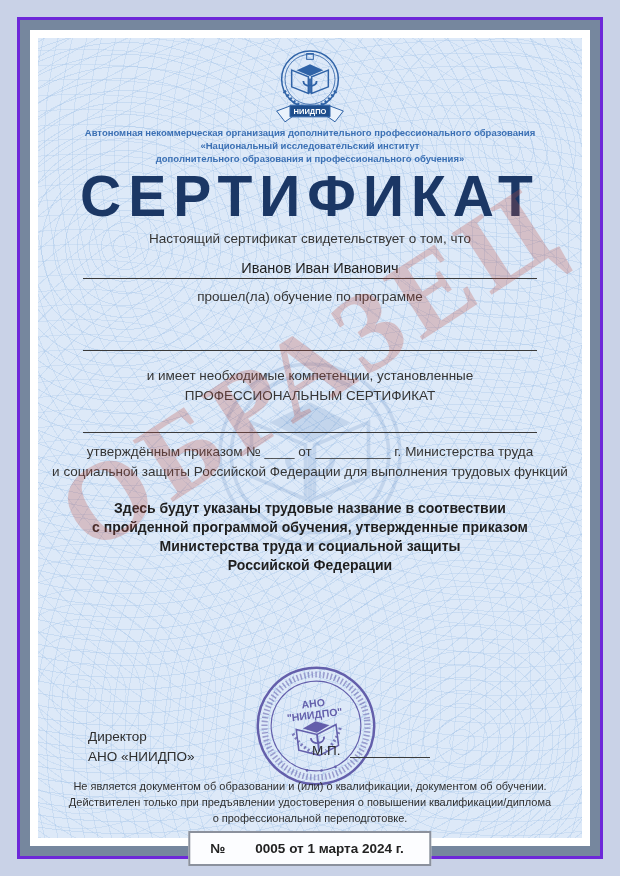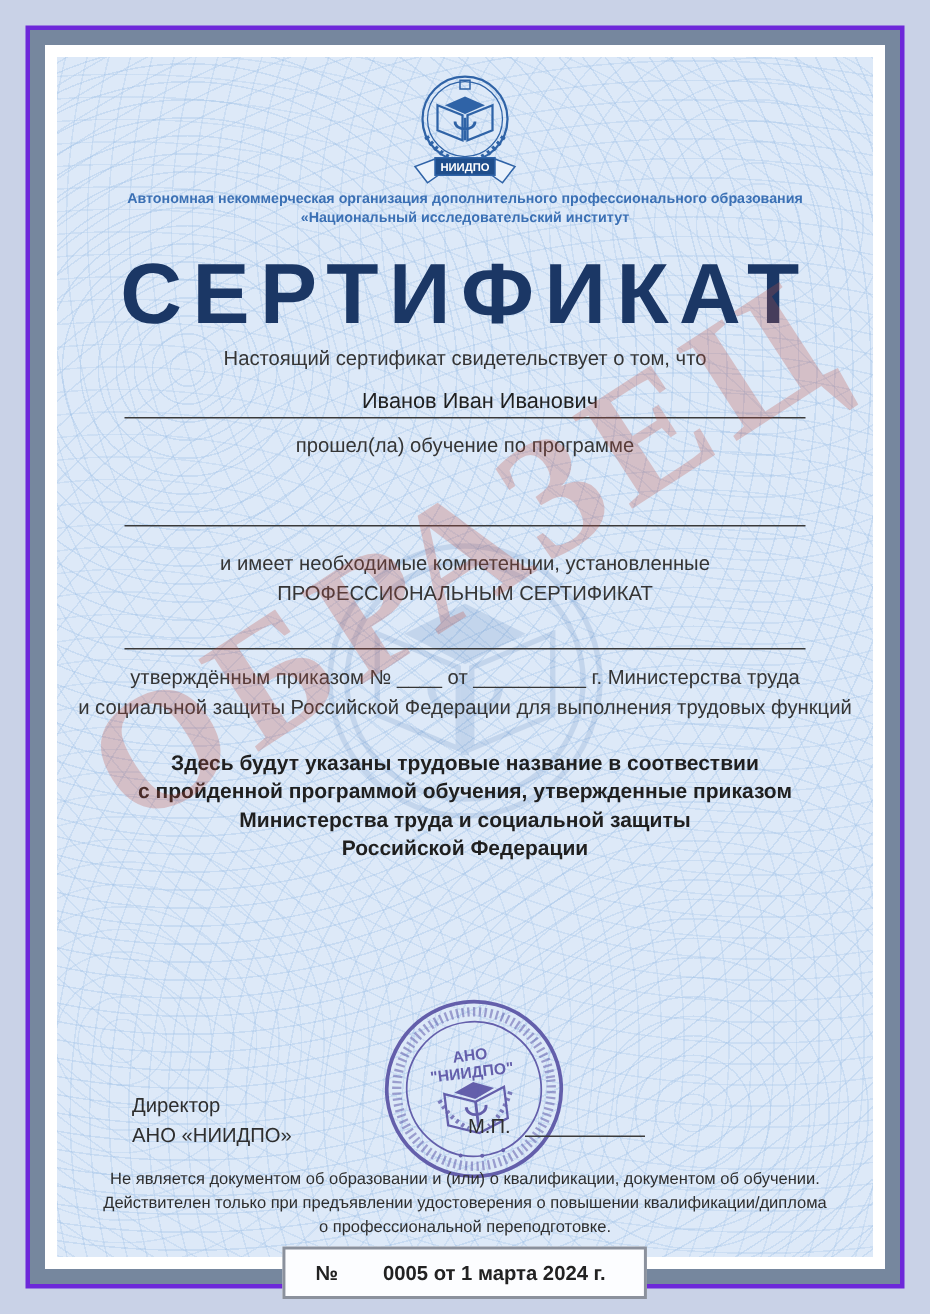--- a/index.html
+++ b/index.html
@@ -81,20 +81,21 @@
           <g stroke="#2f63a7" stroke-width="1.2">
             <path d="M36 72 L20 78 L30 91 L40 84 Z" fill="#eaf2fb"></path>
             <path d="M84 72 L100 78 L90 91 L80 84 Z" fill="#eaf2fb"></path>
             <path d="M36 71 L84 71 L84 85 L36 85 Z" fill="#1f4e8c"></path>
           </g>
           <text x="60" y="81.5" text-anchor="middle" font-size="9" font-weight="bold" fill="#ffffff">НИИДПО</text>
         </svg>
 
         <div class="line org" style="top:88px">Автономная некоммерческая организация дополнительного профессионального образования</div>
         <div class="line org" style="top:101px">«Национальный исследовательский институт</div>
+        <div class="line org" style="top:114px">дополнительного образования и профессионального обучения»</div>
 
         <div class="line title" style="top:130px">СЕРТИФИКАТ</div>
 
         <div class="line body-t" style="top:193px">Настоящий сертификат свидетельствует о том, что</div>
 
         <div class="line bold-t" style="top:222px;font-size:14.5px">Иванов Иван Иванович</div>
         <div class="rule" style="top:240px"></div>
 
         <div class="line body-t" style="top:251px">прошел(ла) обучение по программе</div>
 

